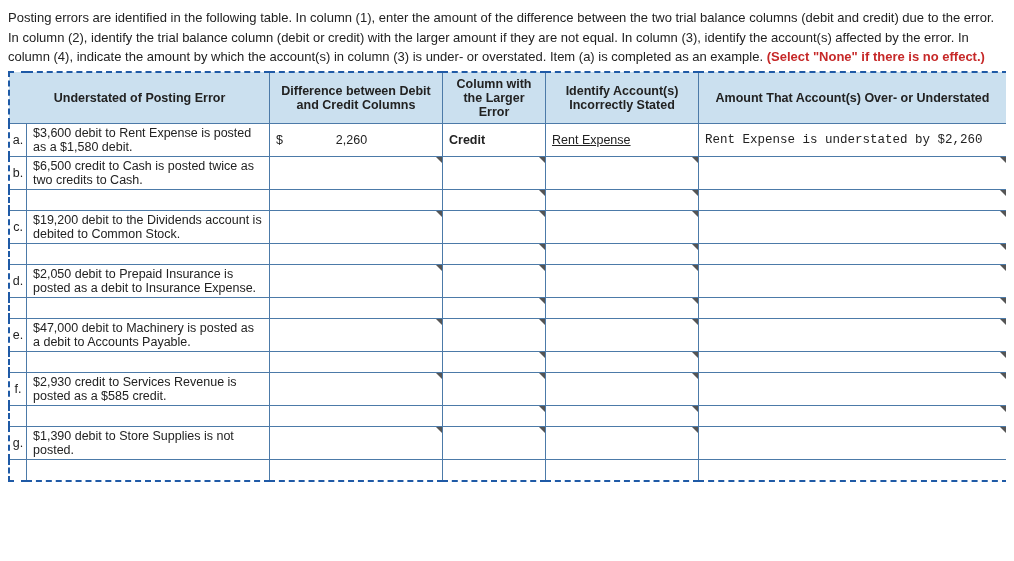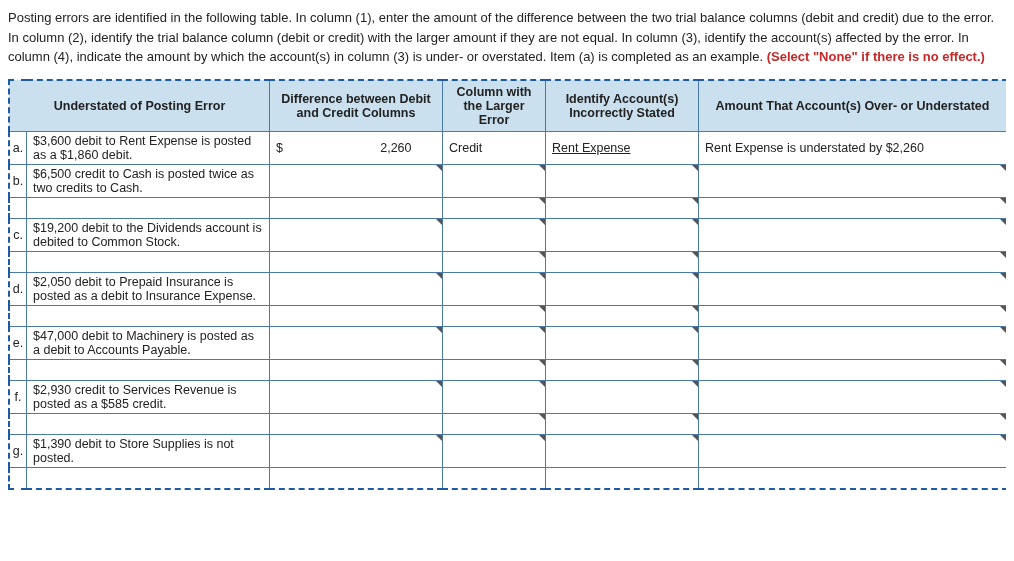--- a/index.html
+++ b/index.html
@@ -4,21 +4,21 @@
 <style>
   body {
     font-family: Arial, sans-serif;
     font-size: 13px;
     color: #222;
     margin: 8px;
     background: #fff;
   }
   .instructions {
     line-height: 1.5;
-    margin-bottom: 12px;
+    margin-bottom: 4px;
   }
   .instructions .highlight {
     color: #c62828;
     font-weight: bold;
   }
   table {
     border-collapse: collapse;
     width: 1000px;
     border: 2px dashed #1f5aa6;
   }
@@ -37,26 +37,26 @@
     vertical-align: middle;
     position: relative;
   }
   td.letter {
     width: 16px;
     text-align: center;
     padding: 0;
   }
   td.desc { width: 230px; }
   td.diff { width: 160px; position:relative; }
-  td.col2 { width: 90px; position:relative; }
+  td.col2 { width: 90px; position:relative;font-weight:bold; }
   td.col3 { width: 140px; position:relative;text-decoration:underline; }
-  td.col4 { width: auto; position:relative; }
+  td.col4 { width: auto; position:relative;font-family:Liberation Mono, monospace; }
   td.spacer { height: 16px; }
   .dollar { display:inline-block; width:12px; }
-  .amount { display:inline-block; text-align:right; width:120px; }
+  .amount { display:inline-block; text-align:center; width:120px; }
   .dd-tick {
     position:absolute;
     top:0; right:0;
     width:0; height:0;
     border-left:6px solid transparent;
     border-top:6px solid #555;
   }
 </style>
 </head>
 <body>
@@ -73,21 +73,21 @@
       <th>Difference between Debit and Credit Columns</th>
       <th>Column with the Larger Error</th>
       <th>Identify Account(s) Incorrectly Stated</th>
       <th>Amount That Account(s) Over- or Understated</th>
     </tr>
   </thead>
   <tbody>
 
     <tr>
       <td class="letter">a.</td>
-      <td class="desc">$3,600 debit to Rent Expense is posted as a $1,860 debit.</td>
+      <td class="desc">$3,600 debit to Rent Expense is posted as a $1,580 debit.</td>
       <td class="diff">
         <span class="dollar">$</span>
         <span class="amount">2,260</span>
       </td>
       <td class="col2">Credit</td>
       <td class="col3">Rent Expense</td>
       <td class="col4">Rent Expense is understated by $2,260</td>
     </tr>
 
     <tr>

